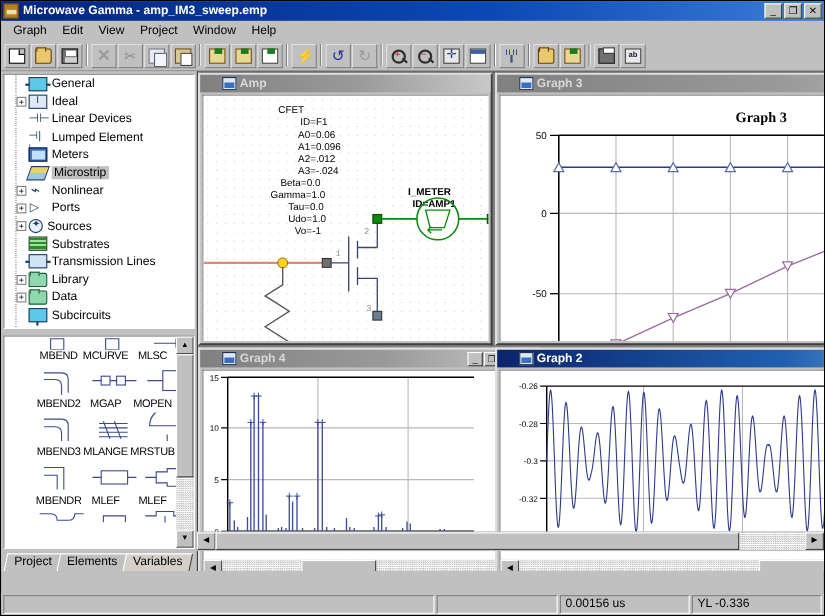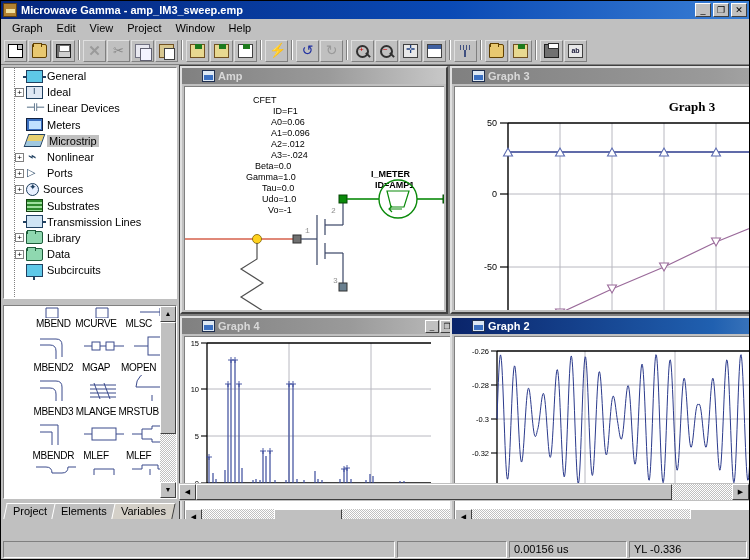--- a/index.html
+++ b/index.html
@@ -400,20 +400,26 @@
           <span class="tlabel">Ideal</span>
         </div>
 
         <div class="treeitem">
           <span class="dots"></span>
           <span class="tog empty"></span>
           <span class="ticon g-lin"></span>
           <span class="tlabel">Linear Devices</span>
         </div>
 
+        <div class="treeitem">
+          <span class="dots"></span>
+          <span class="tog empty"></span>
+          <span class="ticon g-lump"></span>
+          <span class="tlabel">Lumped Element</span>
+        </div>
 
         <div class="treeitem">
           <span class="dots"></span>
           <span class="tog empty"></span>
           <span class="ticon g-met"></span>
           <span class="tlabel">Meters</span>
         </div>
 
         <div class="treeitem">
           <span class="dots"></span>

